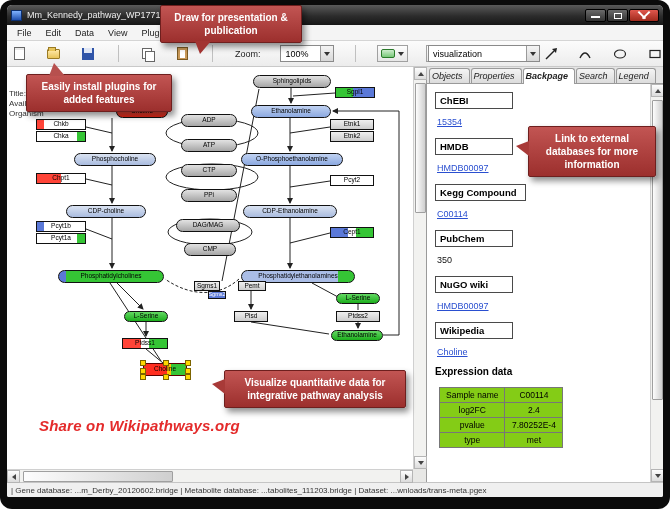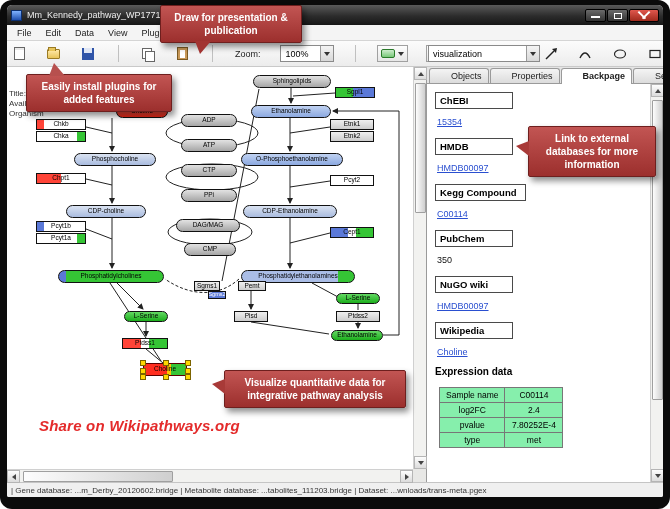--- a/index.html
+++ b/index.html
@@ -86,32 +86,32 @@
   .hscroll .sb-btn{position:absolute;top:0;}
   .sb-thumb{background:linear-gradient(90deg,#fdfdfd,#cfcfcf);border:1px solid #9f9f9f;border-radius:1px;}
   .t-up{width:0;height:0;border-left:3px solid transparent;border-right:3px solid transparent;border-bottom:4px solid #444;}
   .t-dn{width:0;height:0;border-left:3px solid transparent;border-right:3px solid transparent;border-top:4px solid #444;}
   .t-lf{width:0;height:0;border-top:3px solid transparent;border-bottom:3px solid transparent;border-right:4px solid #444;}
   .t-rt{width:0;height:0;border-top:3px solid transparent;border-bottom:3px solid transparent;border-left:4px solid #444;}
 
   
   .sidebar{flex:1;display:flex;flex-direction:column;background:#f0f0f0;min-width:0;}
   .tabs{height:17px;flex:0 0 17px;display:flex;align-items:flex-end;background:#e4e4e4;border-bottom:1px solid #9a9a9a;padding:2px 2px 0 2px;gap:1px;}
-  .tab{font-size:9px;padding:2px 6px 2px 21px;border:1px solid #9a9a9a;border-bottom:none;background:linear-gradient(#f4f4f4,#dcdcdc);border-radius:3px 3px 0 0;color:#222;}
+  .tab{font-size:9px;padding:2px 6px 2px 2px;border:1px solid #9a9a9a;border-bottom:none;background:linear-gradient(#f4f4f4,#dcdcdc);border-radius:3px 3px 0 0;color:#222;font-style:italic;}
   .tab.active{background:#fff;font-weight:bold;position:relative;top:1px;padding-bottom:3px;}
   .panel-wrap{flex:1;position:relative;background:#fff;min-height:0;}
   .panel{position:absolute;inset:0 13px 0 0;padding:6px 4px 4px 8px;overflow:hidden;background:#fff;}
   .bp-section{margin-bottom:9px;}
   .bp-header{display:inline-block;min-width:78px;border:1px solid #4a4a4a;background:#fff;font-weight:bold;font-size:9.5px;padding:2px 8px 2px 4px;margin-bottom:8px;}
   .bp-link{font-size:9px;color:#2a4fd0;text-decoration:underline;margin:0 0 4px 2px;cursor:pointer;}
   .bp-value{font-size:9px;color:#111;margin:0 0 4px 2px;}
   .exp-title{font-weight:bold;font-size:10px;margin:2px 0 10px 0;}
   .exp-geneid{font-weight:bold;font-size:8.5px;margin:0 0 6px 2px;}
   table.exp{border-collapse:collapse;margin-left:4px;}
-  table.exp td{border:1px solid #777;font-size:8.5px;text-align:center;padding:2px 6px;min-width:58px;height:11px;background:#86efac;}
+  table.exp td{border:1px solid #777;font-size:8.5px;text-align:center;padding:2px 6px;min-width:58px;height:11px;background:#84cc16;}
   table.exp tr:first-child td{font-weight:normal;}
   .side-scroll{position:absolute;top:0;right:0;bottom:0;width:13px;background:#f2f2f0;border-left:1px solid #d0d0d0;}
 
   
   .statusbar{height:15px;flex:0 0 15px;background:#f0f0f0;border-top:1px solid #c5c5c5;display:flex;align-items:center;padding-left:4px;font-size:8px;color:#333;white-space:nowrap;overflow:hidden;}
 
   
   .callout{position:absolute;z-index:60;background:linear-gradient(#c25553,#9c2f2d);color:#fff;font-weight:bold;font-size:10px;line-height:1.3;text-align:center;padding:5px 8px;border:1px solid #6e1f1e;border-radius:2px;box-shadow:3px 4px 6px rgba(0,0,0,.45);}
   .pointer{position:absolute;width:0;height:0;}
   .pt-down{left:34px;bottom:-12px;border-left:5px solid transparent;border-right:11px solid transparent;border-top:13px solid #a23331;}

